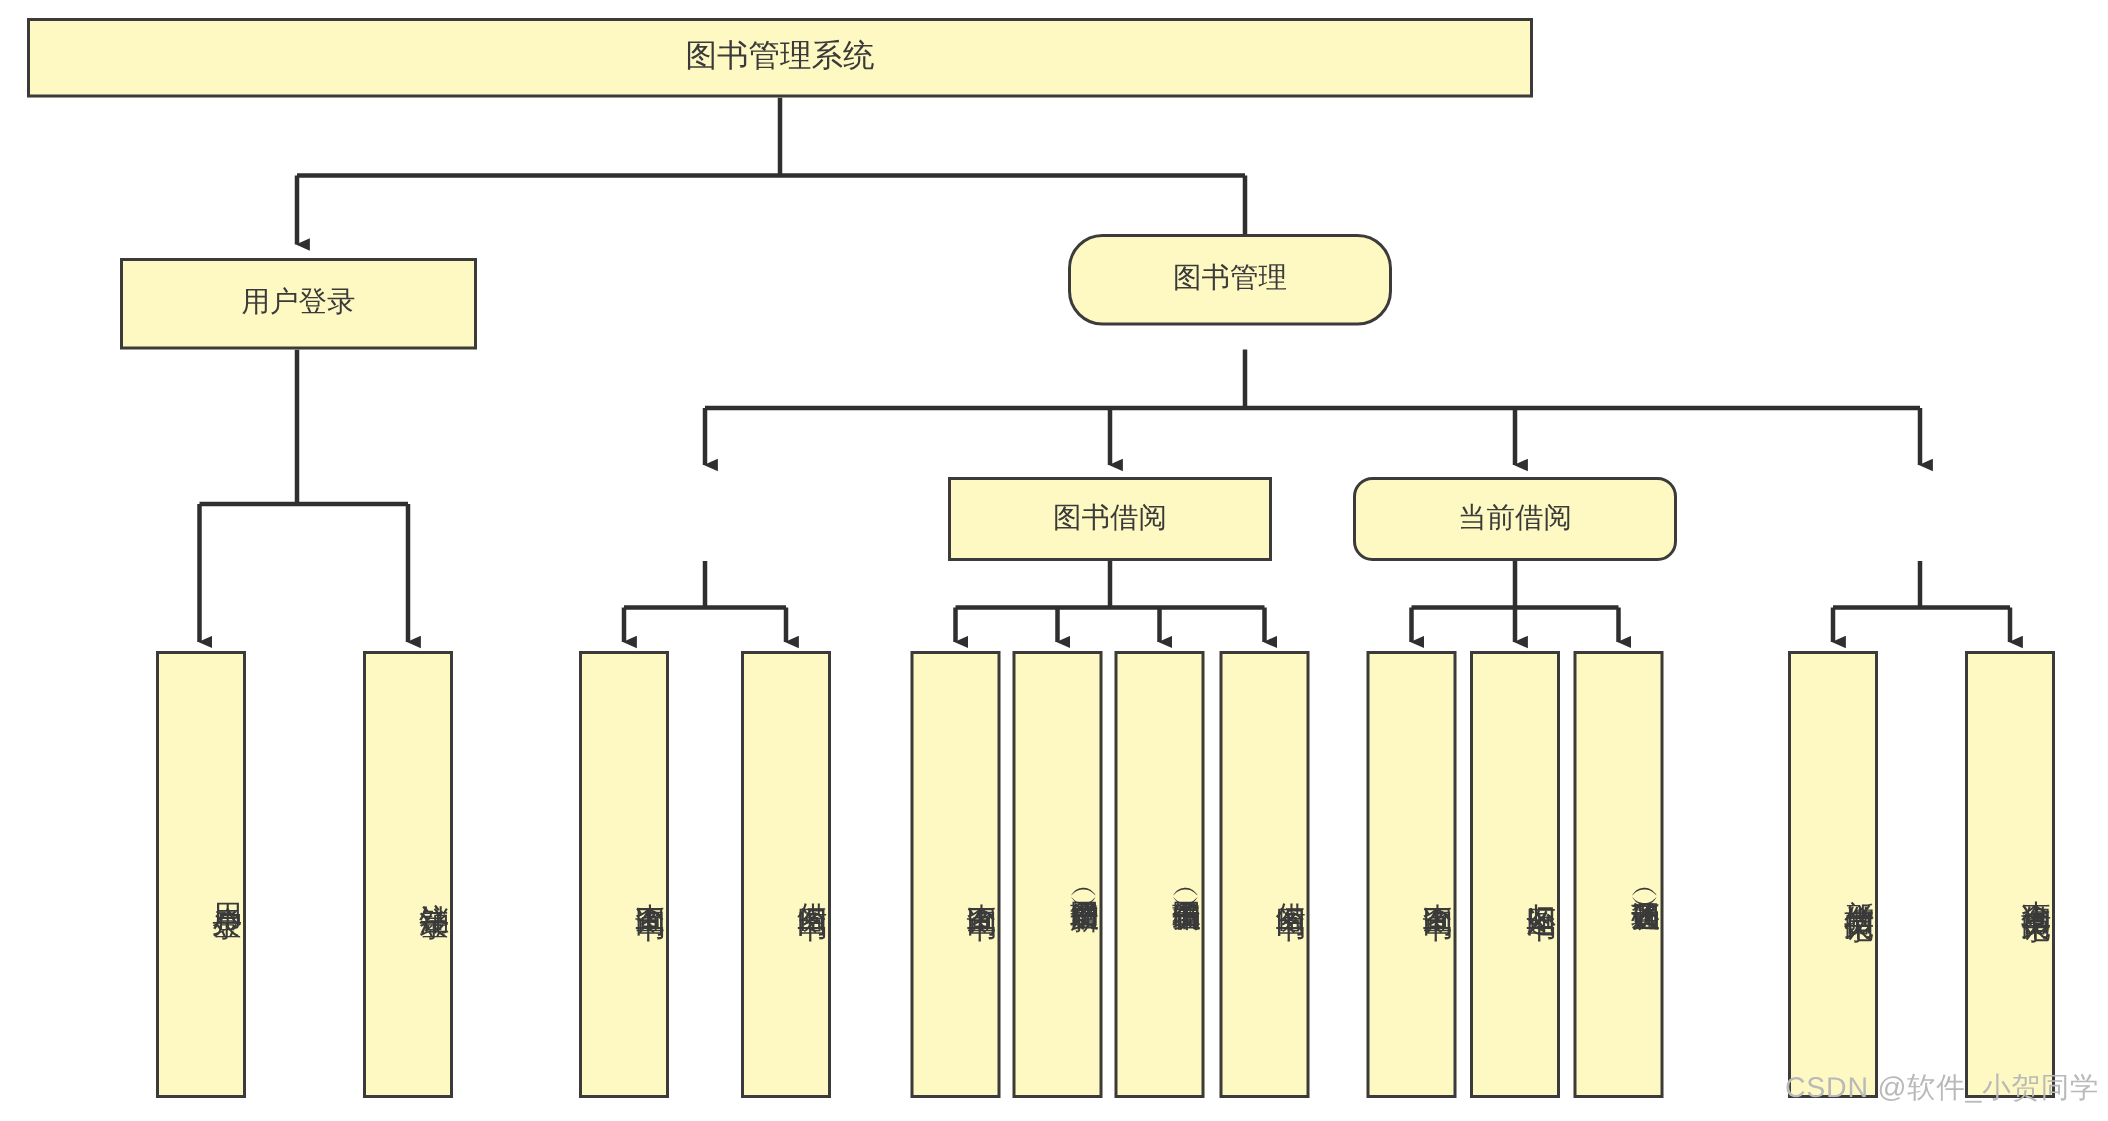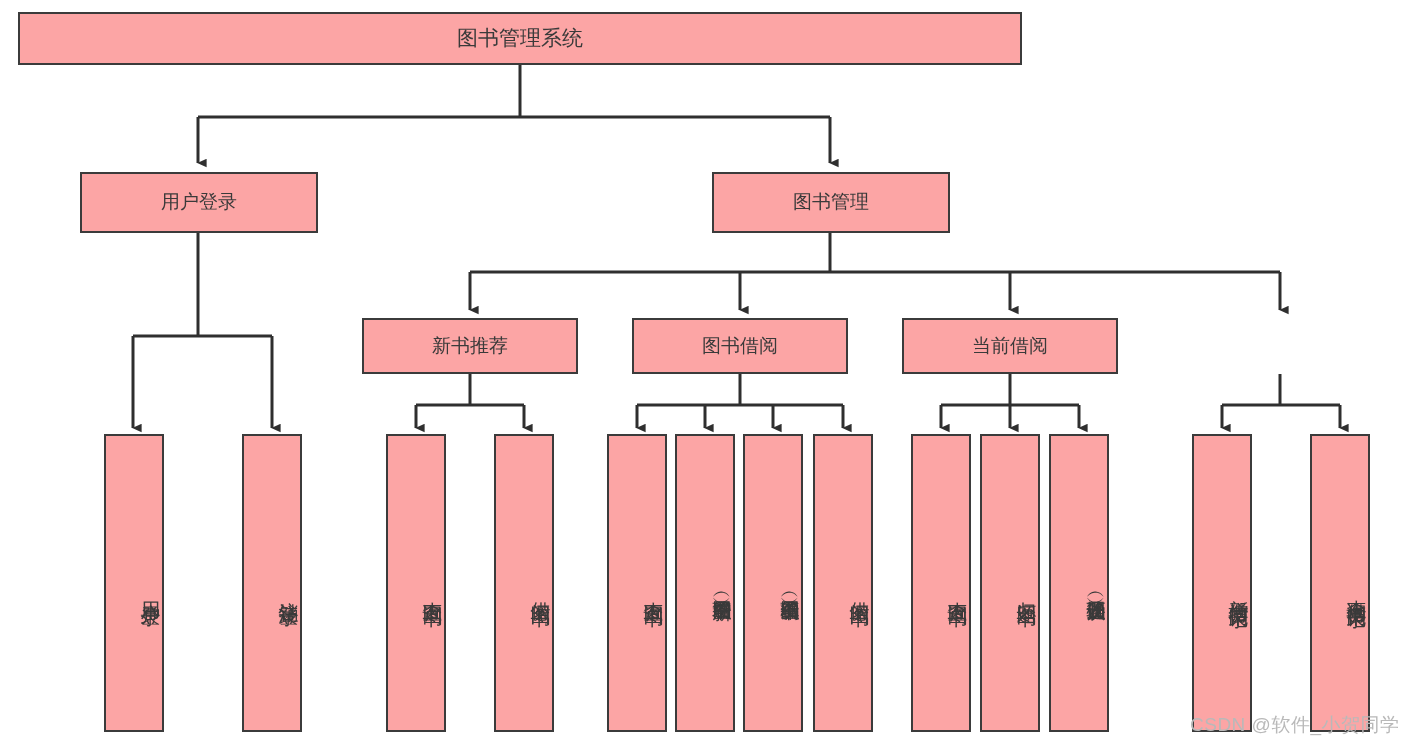--- a/index.html
+++ b/index.html
@@ -22,21 +22,21 @@
     left: 0;
     top: 0;
     width: 1405px;
     height: 747px;
     pointer-events: none;
   }
   .node {
     position: absolute;
     box-sizing: border-box;
     border: 2px solid #3b3b3b;
-    background: #fca5a5;
+    background: #fef9c3;
     display: flex;
     align-items: center;
     justify-content: center;
     color: #3a3a3a;
     line-height: 1.16;
   }
   .node.root {
     font-size: 21px;
   }
   .node.lvl2 {
@@ -120,27 +120,26 @@
       <path d="M1222,405 L1340,405"></path>
       <path d="M1222,405 L1222,428" marker-end="url(#arrowhead)"></path>
       <path d="M1340,405 L1340,428" marker-end="url(#arrowhead)"></path>
     </g>
   </svg>
 
   <div class="node root" style="left:18px; top:12px; width:1004px; height:53px;">图书管理系统</div>
 
   <div class="node lvl2" style="left:80px; top:172px; width:238px; height:61px;">用户登录</div>
 
-  <div class="node lvl2" style="left:712px; top:172px; width:238px; height:61px;">图书管理</div>
+  <div class="node lvl2" style="left:712px; top:156px; width:216px; height:61px;border-radius:23px;">图书管理</div>
 
-  <div class="node lvl2" style="left:362px; top:318px; width:216px; height:56px;">新书推荐</div>
 
   <div class="node lvl2" style="left:632px; top:318px; width:216px; height:56px;">图书借阅</div>
 
-  <div class="node lvl2" style="left:902px; top:318px; width:216px; height:56px;">当前借阅</div>
+  <div class="node lvl2" style="left:902px; top:318px; width:216px; height:56px;border-radius:13px;">当前借阅</div>
 
 
   <div class="node leaf" style="left:104px; top:434px; width:60px; height:298px;">用户登录</div>
 
   <div class="node leaf" style="left:242px; top:434px; width:60px; height:298px;">注销登录</div>
 
   <div class="node leaf" style="left:386px; top:434px; width:60px; height:298px;">查询图书</div>
 
   <div class="node leaf" style="left:494px; top:434px; width:60px; height:298px;">借阅图书</div>
 

